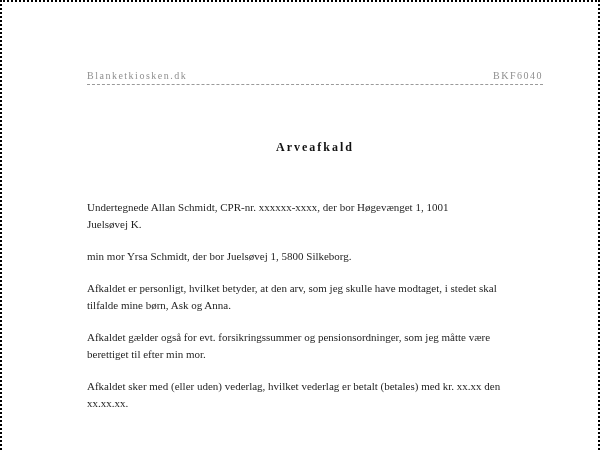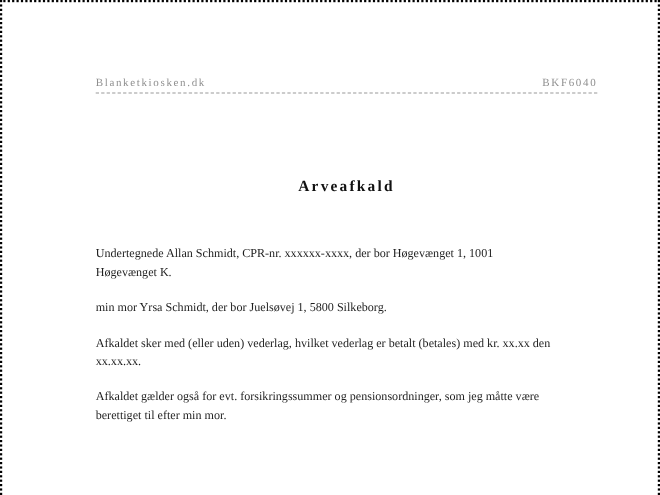--- a/index.html
+++ b/index.html
@@ -30,23 +30,23 @@
     letter-spacing: 1.5px;
     color: #8f8f8f;
     font-family: "Liberation Serif", "DejaVu Serif", serif;
   }
   .header-rule {
     margin-top: 3px;
     border-top: 1px dashed #9a9a9a;
     height: 0;
   }
   .doc-title {
-    margin-top: 78px;
+    margin-top: 55px;
     text-align: center;
-    font-size: 14px;
+    font-size: 12px;
     font-weight: bold;
     letter-spacing: 2px;
     color: #111111;
   }
   .body-text {
     margin-top: 44px;
     font-size: 11px;
     line-height: 17px;
     color: #1f1f1f;
   }
@@ -68,34 +68,38 @@
       <span class="code">BKF6040</span>
     </div>
     <div class="header-rule"></div>
 
     <div class="doc-title">Arveafkald</div>
 
     <div class="body-text">
 
       <p class="para">
         <span class="line">Undertegnede Allan Schmidt, CPR-nr. xxxxxx-xxxx, der bor Høgevænget 1, 1001</span><br>
-        <span class="line">Høgevænget K.</span>
+        <span class="line">Juelsøvej K.</span>
       </p>
 
 
       <p class="para">
         <span class="line">min mor Yrsa Schmidt, der bor Juelsøvej 1, 5800 Silkeborg.</span>
       </p>
 
-
       <p class="para">
-        <span class="line">Afkaldet sker med (eller uden) vederlag, hvilket vederlag er betalt (betales) med kr. xx.xx den</span><br>
-        <span class="line">xx.xx.xx.</span>
+        <span class="line">Afkaldet er personligt, hvilket betyder, at den arv, som jeg skulle have modtaget, i stedet skal</span><br>
+        <span class="line">tilfalde mine børn, Ask og Anna.</span>
       </p>
 
       <p class="para">
         <span class="line">Afkaldet gælder også for evt. forsikringssummer og pensionsordninger, som jeg måtte være</span><br>
         <span class="line">berettiget til efter min mor.</span>
       </p>
 
+      <p class="para">
+        <span class="line">Afkaldet sker med (eller uden) vederlag, hvilket vederlag er betalt (betales) med kr. xx.xx den</span><br>
+        <span class="line">xx.xx.xx.</span>
+      </p>
+
     </div>
   </div>
 </div>
 
 </body></html>

